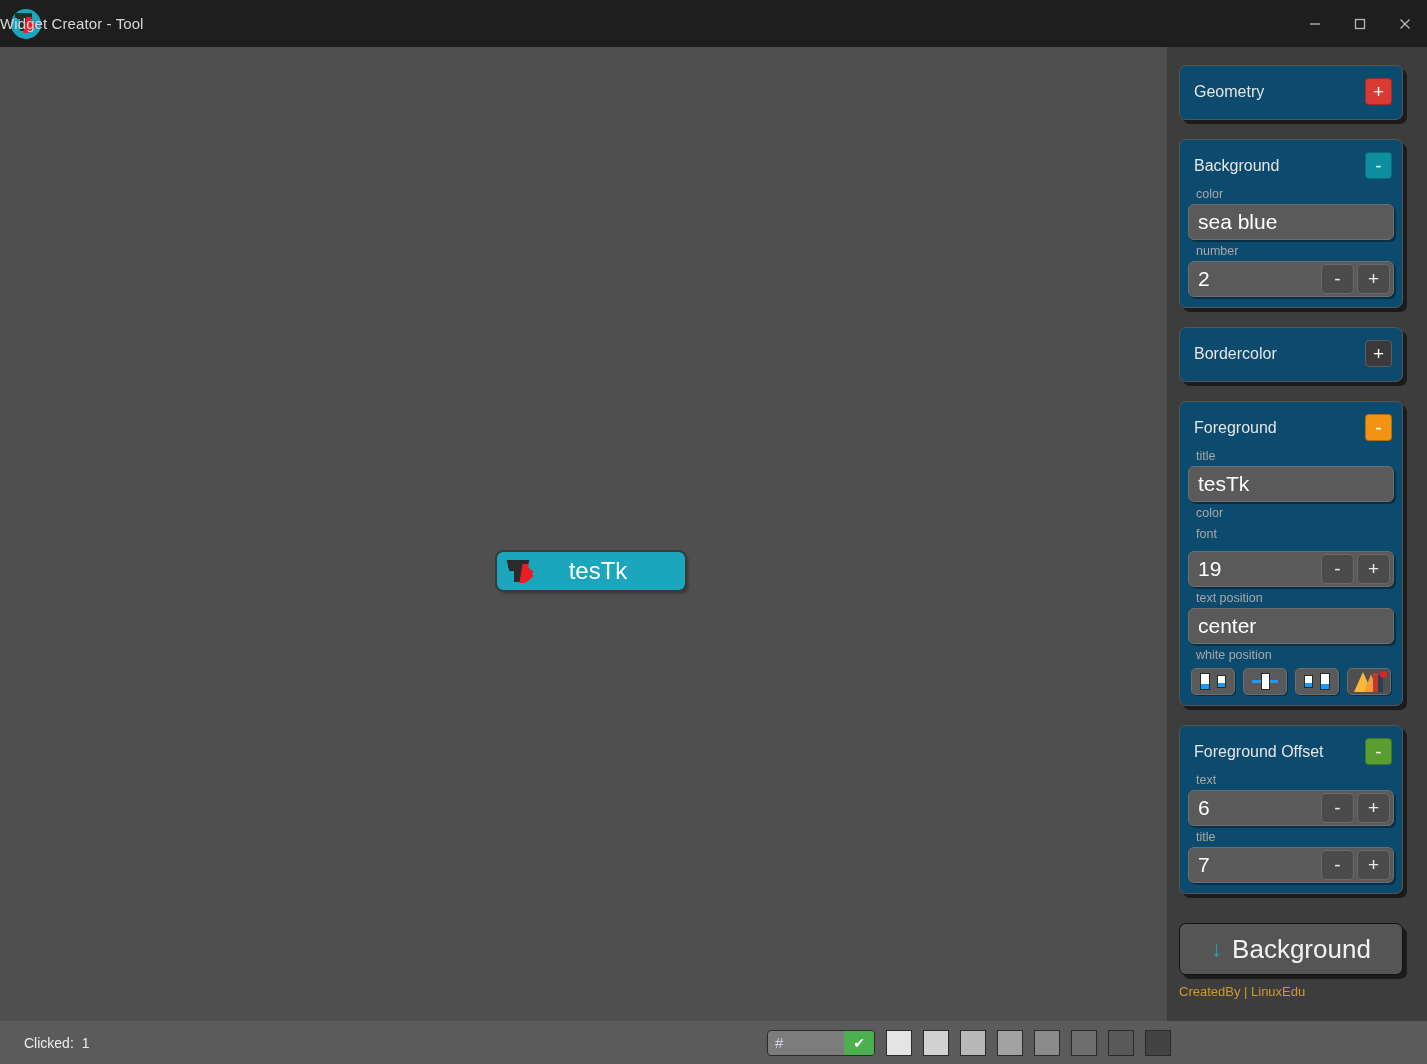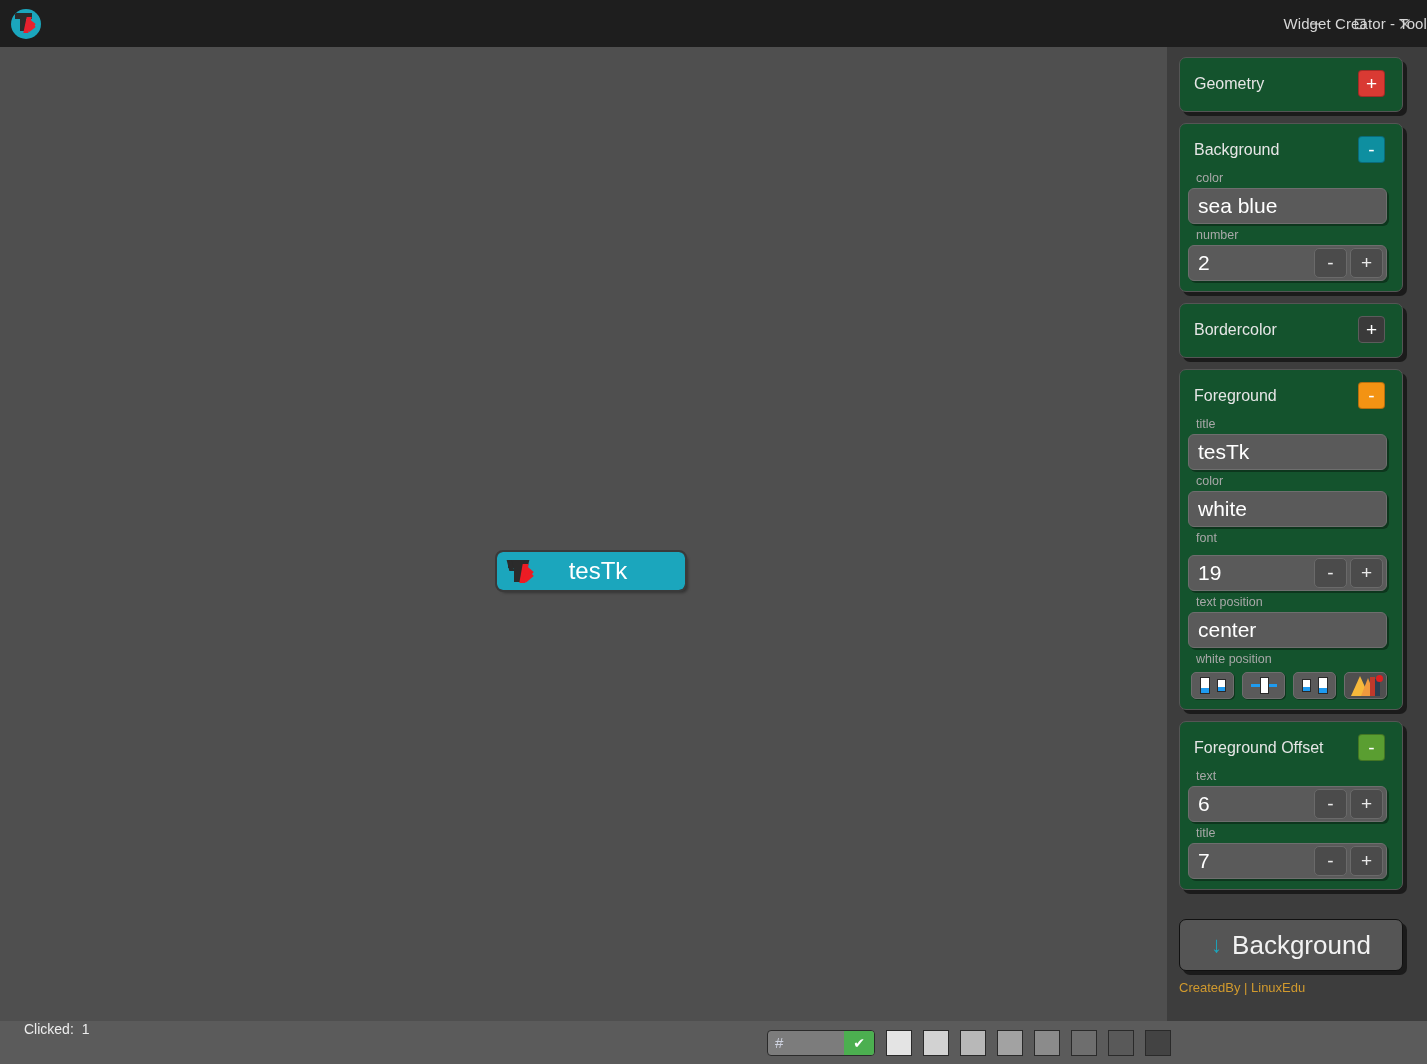--- a/index.html
+++ b/index.html
@@ -47,21 +47,21 @@
     position: absolute; left: 16px; top: 12px;
     width: 8px; height: 5px; background: #e8212e;
     transform: rotate(38deg);
   }
   .tb-logo .tk-k3 {
     position: absolute; left: 16px; top: 16px;
     width: 8px; height: 5px; background: #e8212e;
     transform: rotate(-38deg);
   }
   .tb-title {
-    position: absolute; left: 0; right: 0; text-align: right;
+    position: absolute; left: 0; right: 0; text-align: left;
     color: #d6d6d6; font-size: 15px; letter-spacing: .1px;
     pointer-events: none;
   }
   .tb-btns { margin-left: auto; display: flex; height: 100%; }
   .tb-btn {
     width: 45px; height: 100%;
     display: flex; align-items: center; justify-content: center;
     color: #b9b9b9;
   }
   .tb-btn svg { display: block; }
@@ -106,26 +106,26 @@
   
   .sidebar {
     flex: 0 0 260px;
     background: #3d3d3d;
     padding: 10px 0 0 0;
     display: flex; flex-direction: column;
     overflow: hidden;
   }
   .card {
     position: relative;
-    margin: 0 24px 11px 12px;
-    background: #14532d;
+    margin: 8px 24px 11px 12px;
+    background: #0c4a6e;
     border: 1px solid #555;
     border-radius: 7px;
     box-shadow: 4px 4px 0 0 rgba(0,0,0,.55);
-    padding: 8px 15px 10px 8px;
+    padding: 8px 8px 10px 8px;
   }
   .card-head {
     display: flex; align-items: center; justify-content: space-between;
     padding: 4px 2px 4px 6px;
   }
   .card-title { color: #e6e6e6; font-size: 16px; }
   .toggle-btn {
     width: 27px; height: 27px; border-radius: 4px;
     display: flex; align-items: center; justify-content: center;
     color: #fff; font-size: 19px; line-height: 1;
@@ -210,21 +210,21 @@
   .dl-icon { color: #1ba6bd; font-size: 22px; line-height: 1; }
   .credit {
     padding: 3px 0 0 12px;
     color: #d19a2e; font-size: 13px;
   }
 
   
   .statusbar {
     flex: 0 0 43px; height: 43px;
     background: #5b5b5b;
-    display: flex; 
+    display: flex; align-items: center;
     padding: 0 0 0 24px;
   }
   .clicked {
     color: #ededed; font-size: 14px;
   }
   .sb-right {
     margin-left: auto; display: flex; align-items: center;
     gap: 11px; padding-right: 256px;
   }
   .hash-wrap {
@@ -339,23 +339,20 @@
           <span class="card-title">Foreground</span>
           <span class="toggle-btn" style="background:#f39313">-</span>
         </div>
 
         <div class="field-label">title</div>
         <div class="input-box">
           <span class="val">tesTk</span>
         </div>
 
         <div class="field-label">color</div>
-        <div class="input-box">
-          <span class="val">white</span>
-        </div>
 
         <div class="field-label">font</div>
 
         <div class="input-box" style="margin-top:7px">
           <span class="val">19</span>
           <span class="spin">-</span>
           <span class="spin">+</span>
         </div>
 
         <div class="field-label">text position</div>

